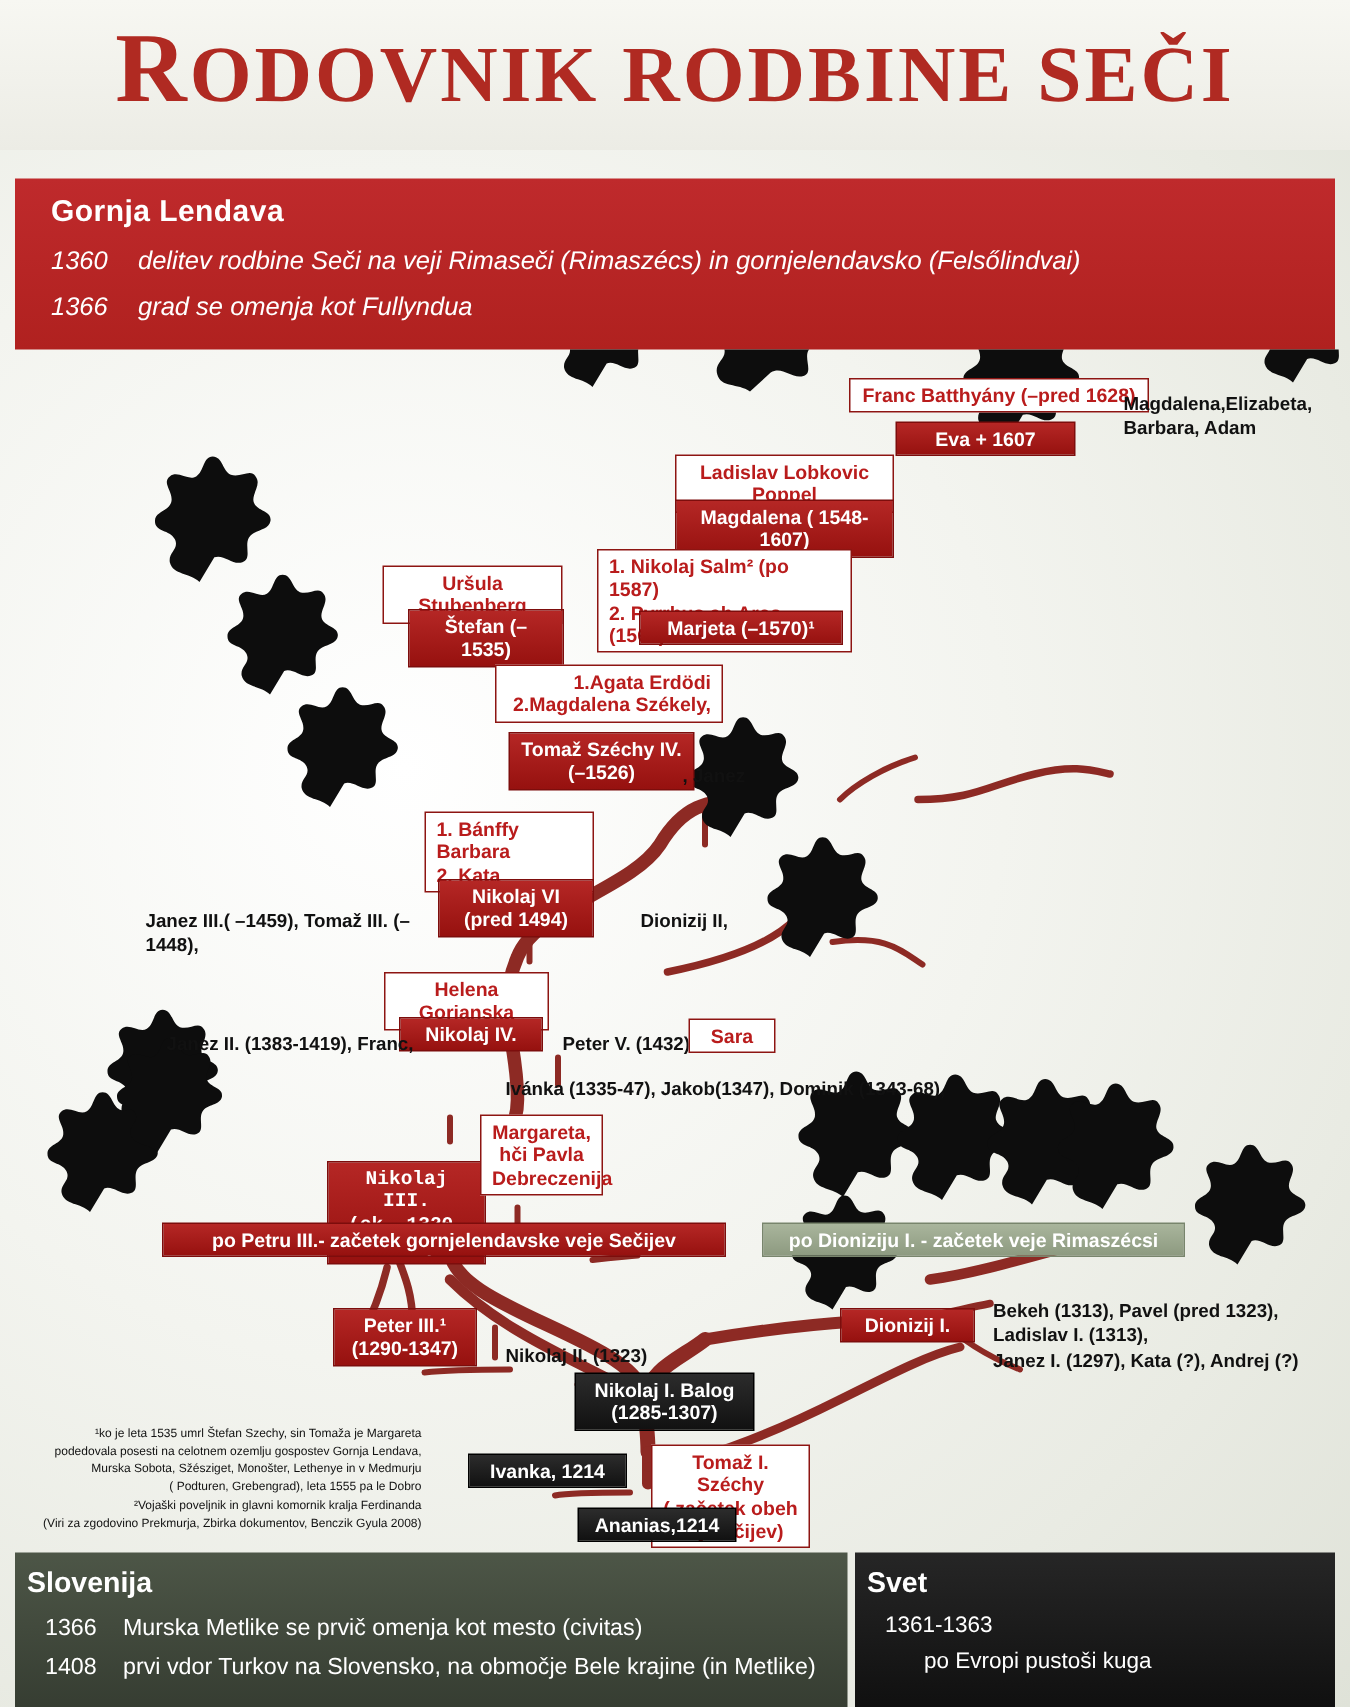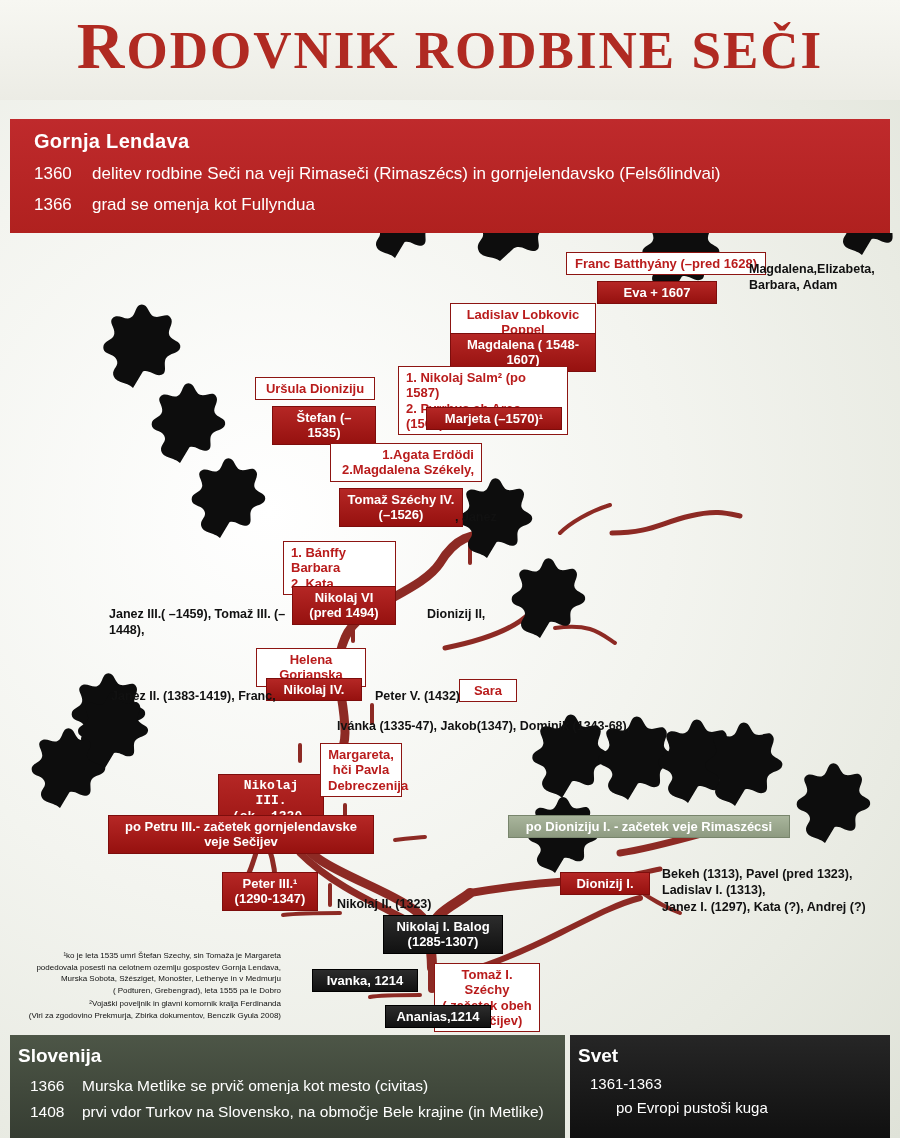--- a/index.html
+++ b/index.html
@@ -32,21 +32,21 @@
   .redband {
     position:absolute; left:10px; top:119px; width:880px; height:114px;
     background:#b8242a;
     background:linear-gradient(180deg,#bf2a2c 0%,#b0211f 100%);
     color:#fff;
   }
   .redband .h {
     position:absolute; left:24px; top:11px;
     font-size:20px; font-weight:bold; letter-spacing:.3px;
   }
-  .redband .row { position:absolute; left:24px; font-size:17px; }
+  .redband .row { position:absolute; left:24px; font-size:17px;font-style:italic; }
   .redband .row .yr { display:inline-block; width:58px; }
   .redband .r1 { top:45px; }
   .redband .r2 { top:76px; }
 
   
   #tree { position:absolute; left:0; top:233px; width:900px; height:795px; }
   #tree svg { position:absolute; left:0; top:0; }
 
   .node {
     position:absolute;
@@ -238,56 +238,56 @@
     </svg>
 
     <div class="node white" style="left:566px; top:19px; width:200px;">Franc Batthyány (–pred 1628)</div>
     <div class="node red" style="left:597px; top:48px; width:120px;">Eva  + 1607</div>
     <div class="node plain" style="left:742px; top:25px; width:150px; white-space:pre-line;">Magdalena,Elizabeta,
 Barbara, Adam</div>
 
     <div class="node white" style="left:450px; top:70px; width:146px;">Ladislav Lobkovic Poppel</div>
     <div class="node red" style="left:450px; top:100px; width:146px;">Magdalena ( 1548-1607)</div>
 
-    <div class="node white" style="left:255px; top:144px; width:120px;">Uršula Dioniziju</div>
+    <div class="node white" style="left:255px; top:144px; width:120px;">Uršula Stubenberg</div>
     <div class="node red" style="left:272px; top:173px; width:104px;">Štefan (–1535)</div>
 
     <div class="node white" style="left:398px; top:133px; width:170px; text-align:left; white-space:pre-line;">1. Nikolaj Salm² (po 1587)
 2. Pyrrhus ab Arco  (1565)</div>
     <div class="node red" style="left:426px; top:174px; width:136px;">Marjeta (–1570)¹</div>
 
     <div class="node white" style="left:330px; top:210px; width:152px; text-align:right; white-space:pre-line;">1.Agata Erdödi
 2.Magdalena Székely,</div>
     <div class="node red" style="left:339px; top:255px; width:124px; white-space:pre-line;">Tomaž Széchy IV.
 (–1526)</div>
     <div class="node plain" style="left:448px; top:273px; width:70px;">, Janez</div>
 
     <div class="node white" style="left:283px; top:308px; width:113px; text-align:left; white-space:pre-line;">1. Bánffy Barbara
 2. Kata</div>
     <div class="node red" style="left:292px; top:353px; width:104px; white-space:pre-line;">Nikolaj VI
 (pred 1494)</div>
-    <div class="node plain" style="left:90px; top:370px; width:200px;margin-left:12px;">Janez III.( –1459), Tomaž III. (–1448),</div>
+    <div class="node plain" style="left:90px; top:370px; width:200px;">Janez III.( –1459), Tomaž III. (–1448),</div>
     <div class="node plain" style="left:420px; top:370px; width:100px;">Dionizij II,</div>
 
     <div class="node white" style="left:256px; top:415px; width:110px;">Helena Gorjanska</div>
     <div class="node red" style="left:266px; top:445px; width:96px;">Nikolaj IV.</div>
     <div class="node plain" style="left:104px; top:452px; width:180px;">Janez II. (1383-1419), Franc,</div>
     <div class="node plain" style="left:368px; top:452px; width:100px;">Peter V. (1432)</div>
     <div class="node white" style="left:459px; top:446px; width:58px;">Sara</div>
     <div class="node plain" style="left:330px; top:482px; width:330px;">Ivánka (1335-47),   Jakob(1347),   Dominik (1343-68),</div>
 
     <div class="node red" style="left:218px; top:541px; width:106px; white-space:pre-line;font-family:Liberation Mono, monospace;">Nikolaj III.
 (ok. 1320- 1387)</div>
     <div class="node white" style="left:320px; top:510px; width:82px;">
       <span style="white-space:pre-line; display:block;">Margareta,
 hči Pavla
 Debreczenija</span>
     </div>
 
-    <div class="node red" style="left:108px; top:582px; width:266px;">po Petru III.- začetek gornjelendavske veje Sečijev</div>
+    <div class="node red" style="left:108px; top:582px; width:376px;">po Petru III.- začetek gornjelendavske veje Sečijev</div>
     <div class="node olive" style="left:508px; top:582px; width:282px;">po Dioniziju I. - začetek  veje Rimaszécsi</div>
 
     <div class="node red" style="left:222px; top:639px; width:96px; white-space:pre-line;">Peter III.¹
 (1290-1347)</div>
     <div class="node plain" style="left:330px; top:660px; width:120px;">Nikolaj II. (1323)</div>
 
     <div class="node red" style="left:560px; top:639px; width:90px;">Dionizij I.</div>
     <div class="node plain" style="left:655px; top:630px; width:240px; white-space:pre-line;">Bekeh (1313),   Pavel (pred 1323),
 Ladislav I. (1313),
 Janez I. (1297), Kata (?), Andrej (?)</div>

